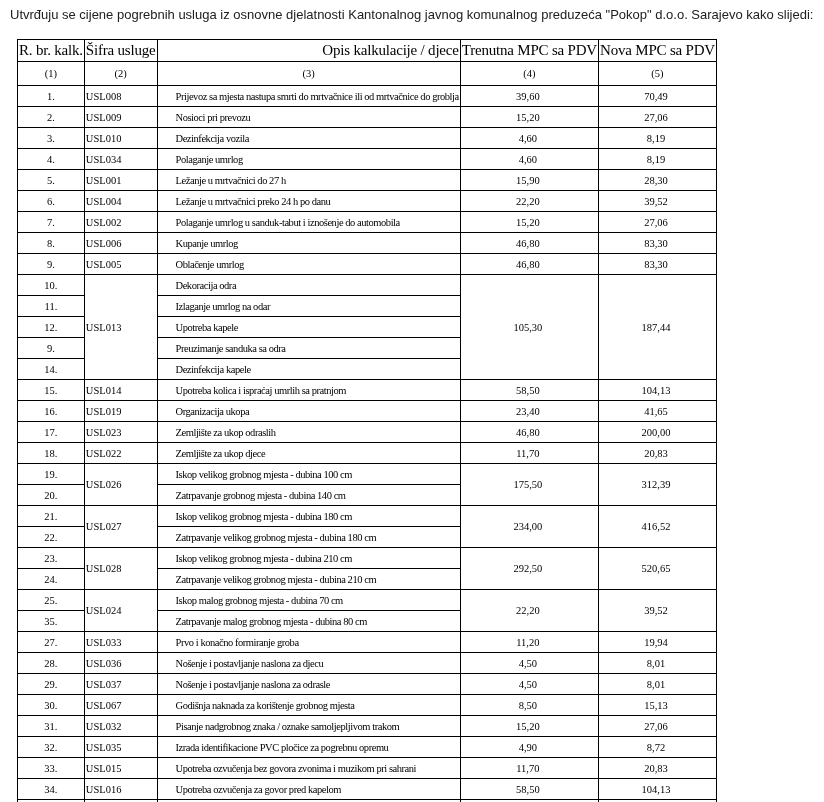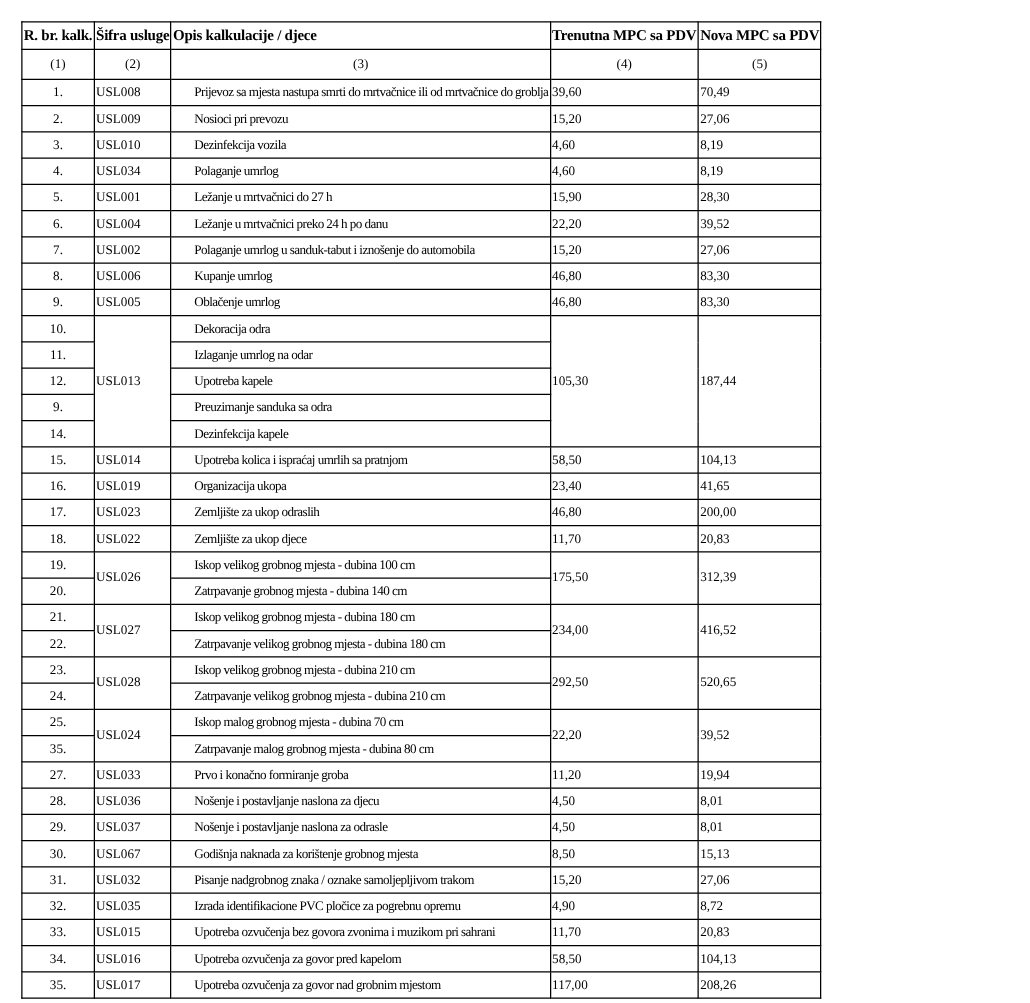--- a/index.html
+++ b/index.html
@@ -27,23 +27,23 @@
     margin: 17px 0 0 17px;
     border: 1px solid #000;
   }
   .price-table th,
   .price-table td {
     border: 1px solid #000;
     overflow: hidden;
     color: #000;
   }
   .price-table thead th {
-    font-size: 12px;
-    font-weight: bold;
-    text-align: left;
+    font-size: 15px;
+    font-weight: normal;
+    text-align: right;
     white-space: nowrap;
     letter-spacing: -0.2px;
     height: 21px;
     padding: 0 1px;
   }
   .price-table tr.colnum-row td {
     height: 21px;
     text-align: center;
     font-size: 10.5px;
     font-weight: normal;
@@ -55,29 +55,30 @@
   .c-num  { text-align: center; }
   .c-code { white-space: nowrap; }
   .c-desc {
     text-align: left;
     padding-left: 18px;
     font-size: 10px;
     letter-spacing: -0.45px;
     white-space: nowrap;
   }
   .c-price {
-    text-align: left;
+    text-align: center;
     padding-right: 4px;
     white-space: nowrap;
   }
 </style>
 </head>
 <body>
 
 <div>
+  <p class="title">Utvrđuju se cijene pogrebnih usluga iz osnovne djelatnosti Kantonalnog javnog komunalnog preduzeća "Pokop" d.o.o. Sarajevo kako slijedi:</p>
 
   <table class="price-table">
     <colgroup>
       <col style="width:45px">
       <col style="width:50px">
       <col style="width:282px">
       <col style="width:93px">
       <col style="width:79px">
     </colgroup>
     <thead>

